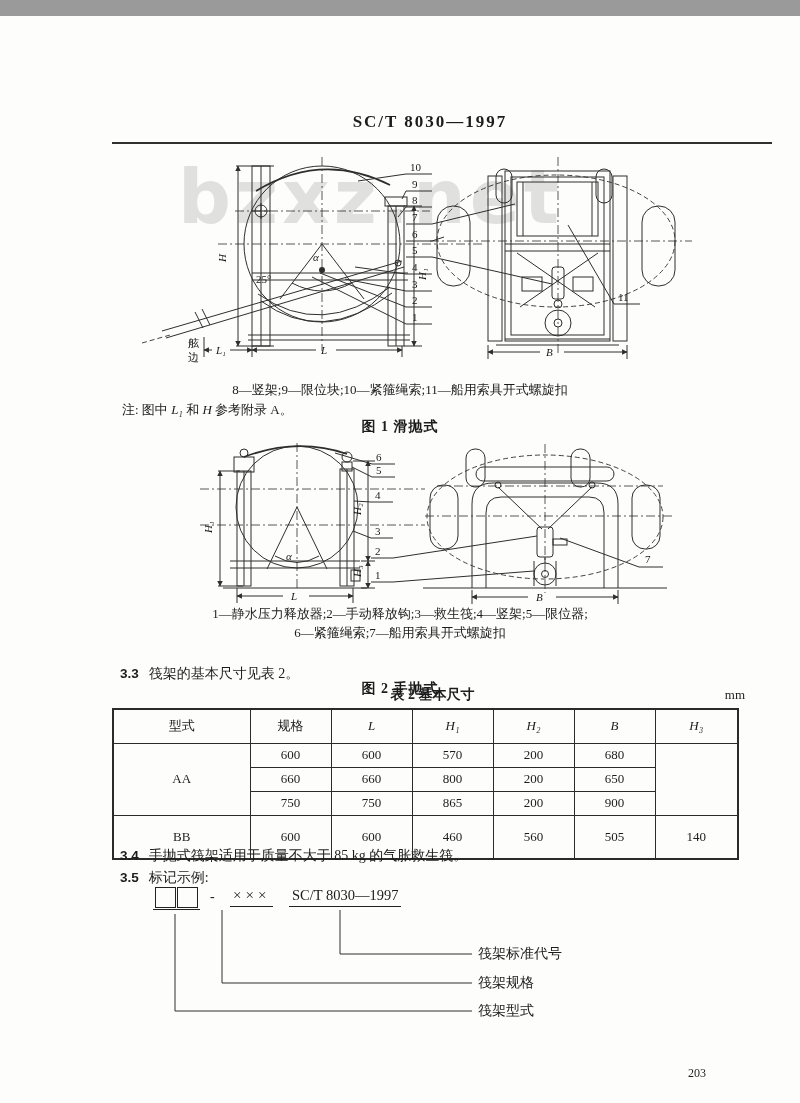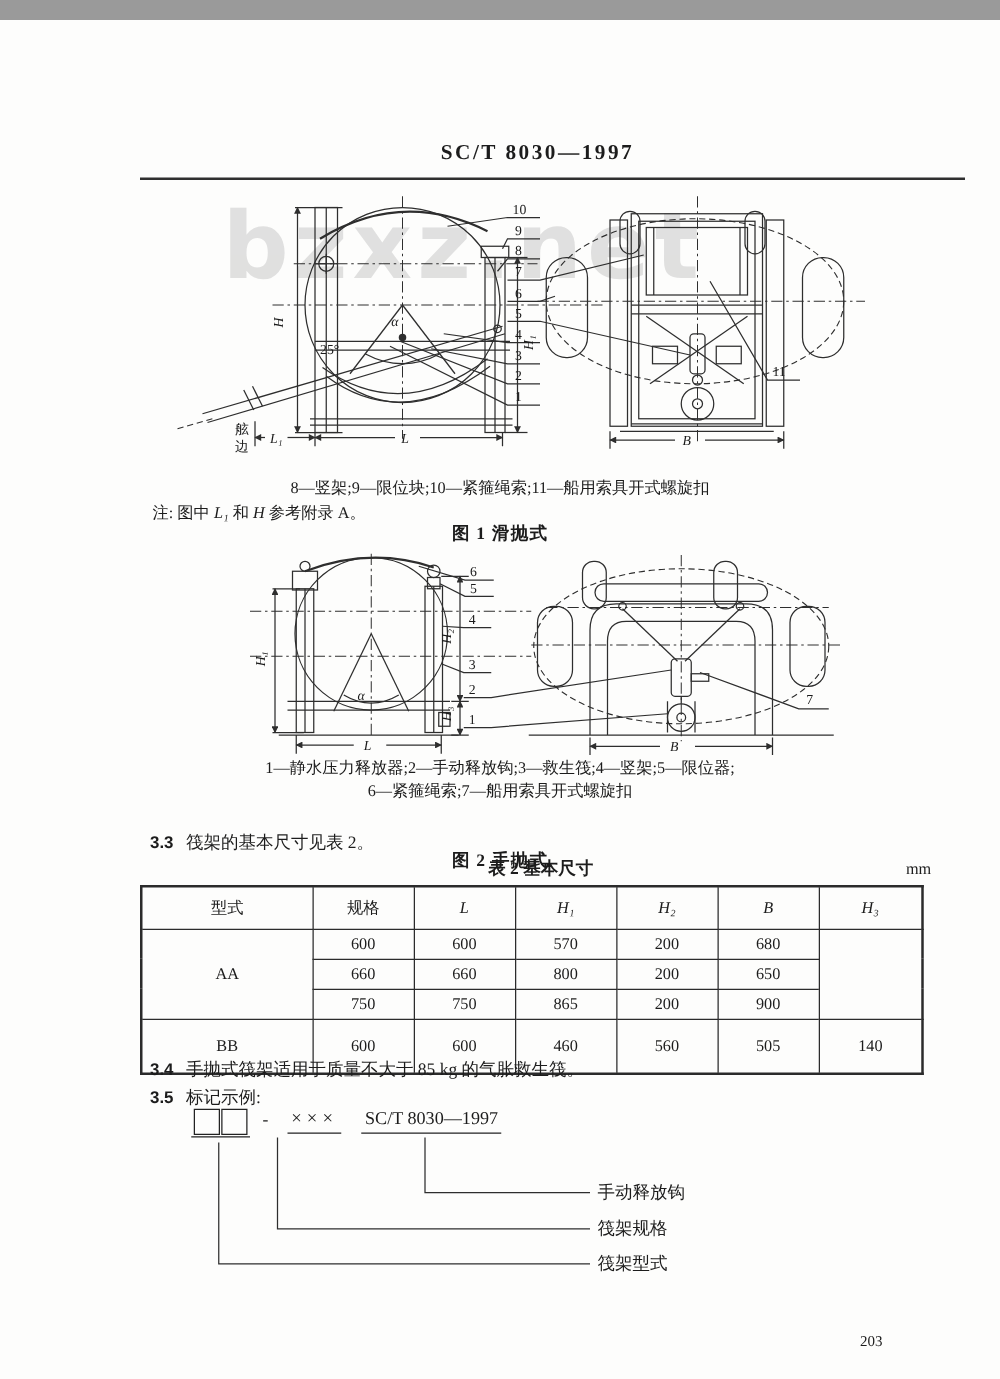--- a/index.html
+++ b/index.html
@@ -366,20 +366,20 @@
   <div class="abs sec" style="left:210px; top:873px;">-</div>
   <div class="abs ubox xxx" style="left:230px; top:871px;">×××</div>
   <div class="abs ubox code" style="left:289px; top:871px;">SC/T 8030—1997</div>
 
   <svg class="abs" style="left:140px; top:886px;" width="360" height="118" viewBox="0 0 360 118">
     <path class="k" d="M200,8 V52 H332"></path>
     <path class="k" d="M82,8 V81 H332"></path>
     <path class="k" d="M35,12 V109 H332"></path>
   </svg>
 
-  <div class="abs mlabel" style="left:478px; top:929px;">手动释放钩</div>
+  <div class="abs mlabel" style="left:478px; top:929px;">筏架标准代号</div>
   <div class="abs mlabel" style="left:478px; top:958px;">筏架规格</div>
   <div class="abs mlabel" style="left:478px; top:986px;">筏架型式</div>
 
 
   <div class="abs pgnum" style="left:688px; top:1050px;">203</div>
 
 </div>
 
 </body></html>

